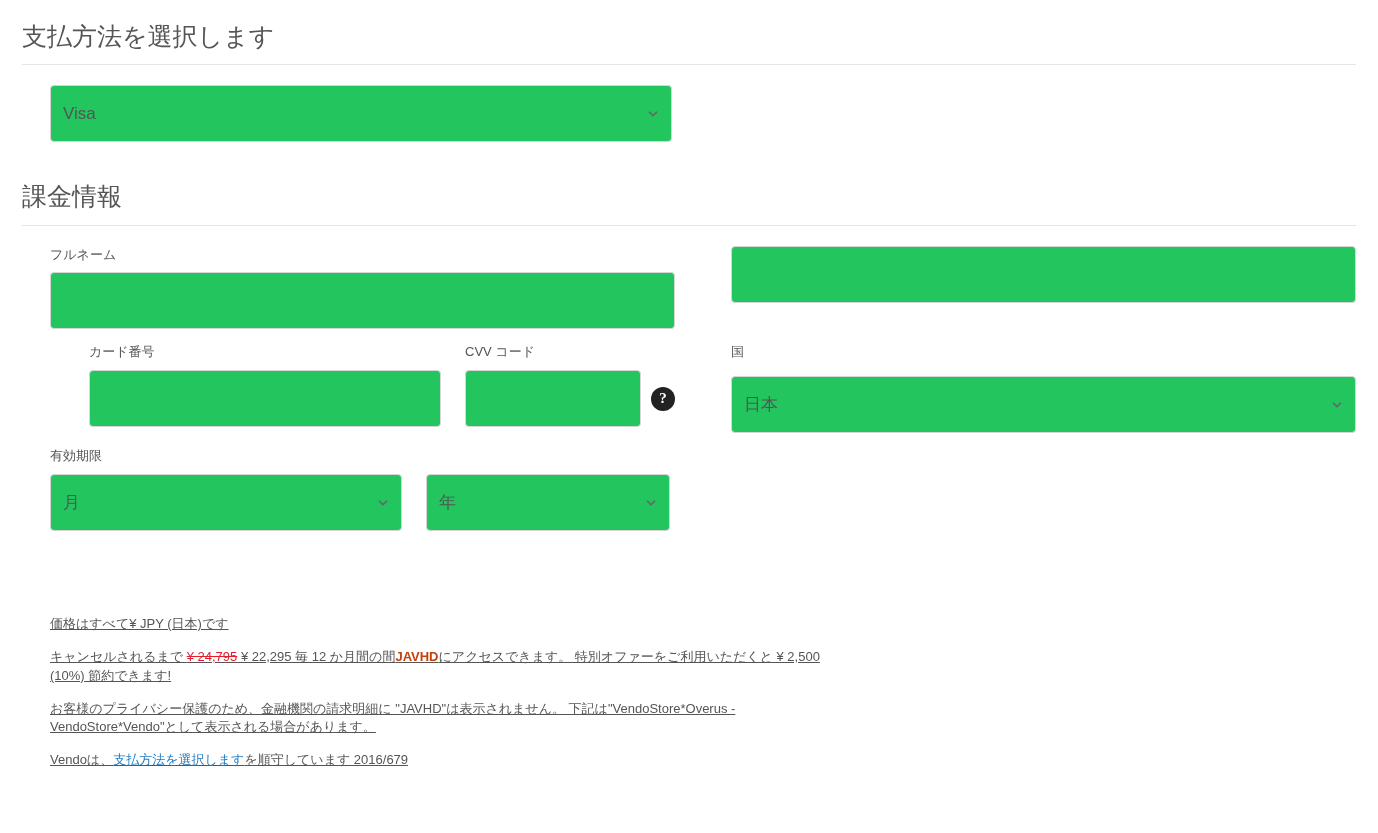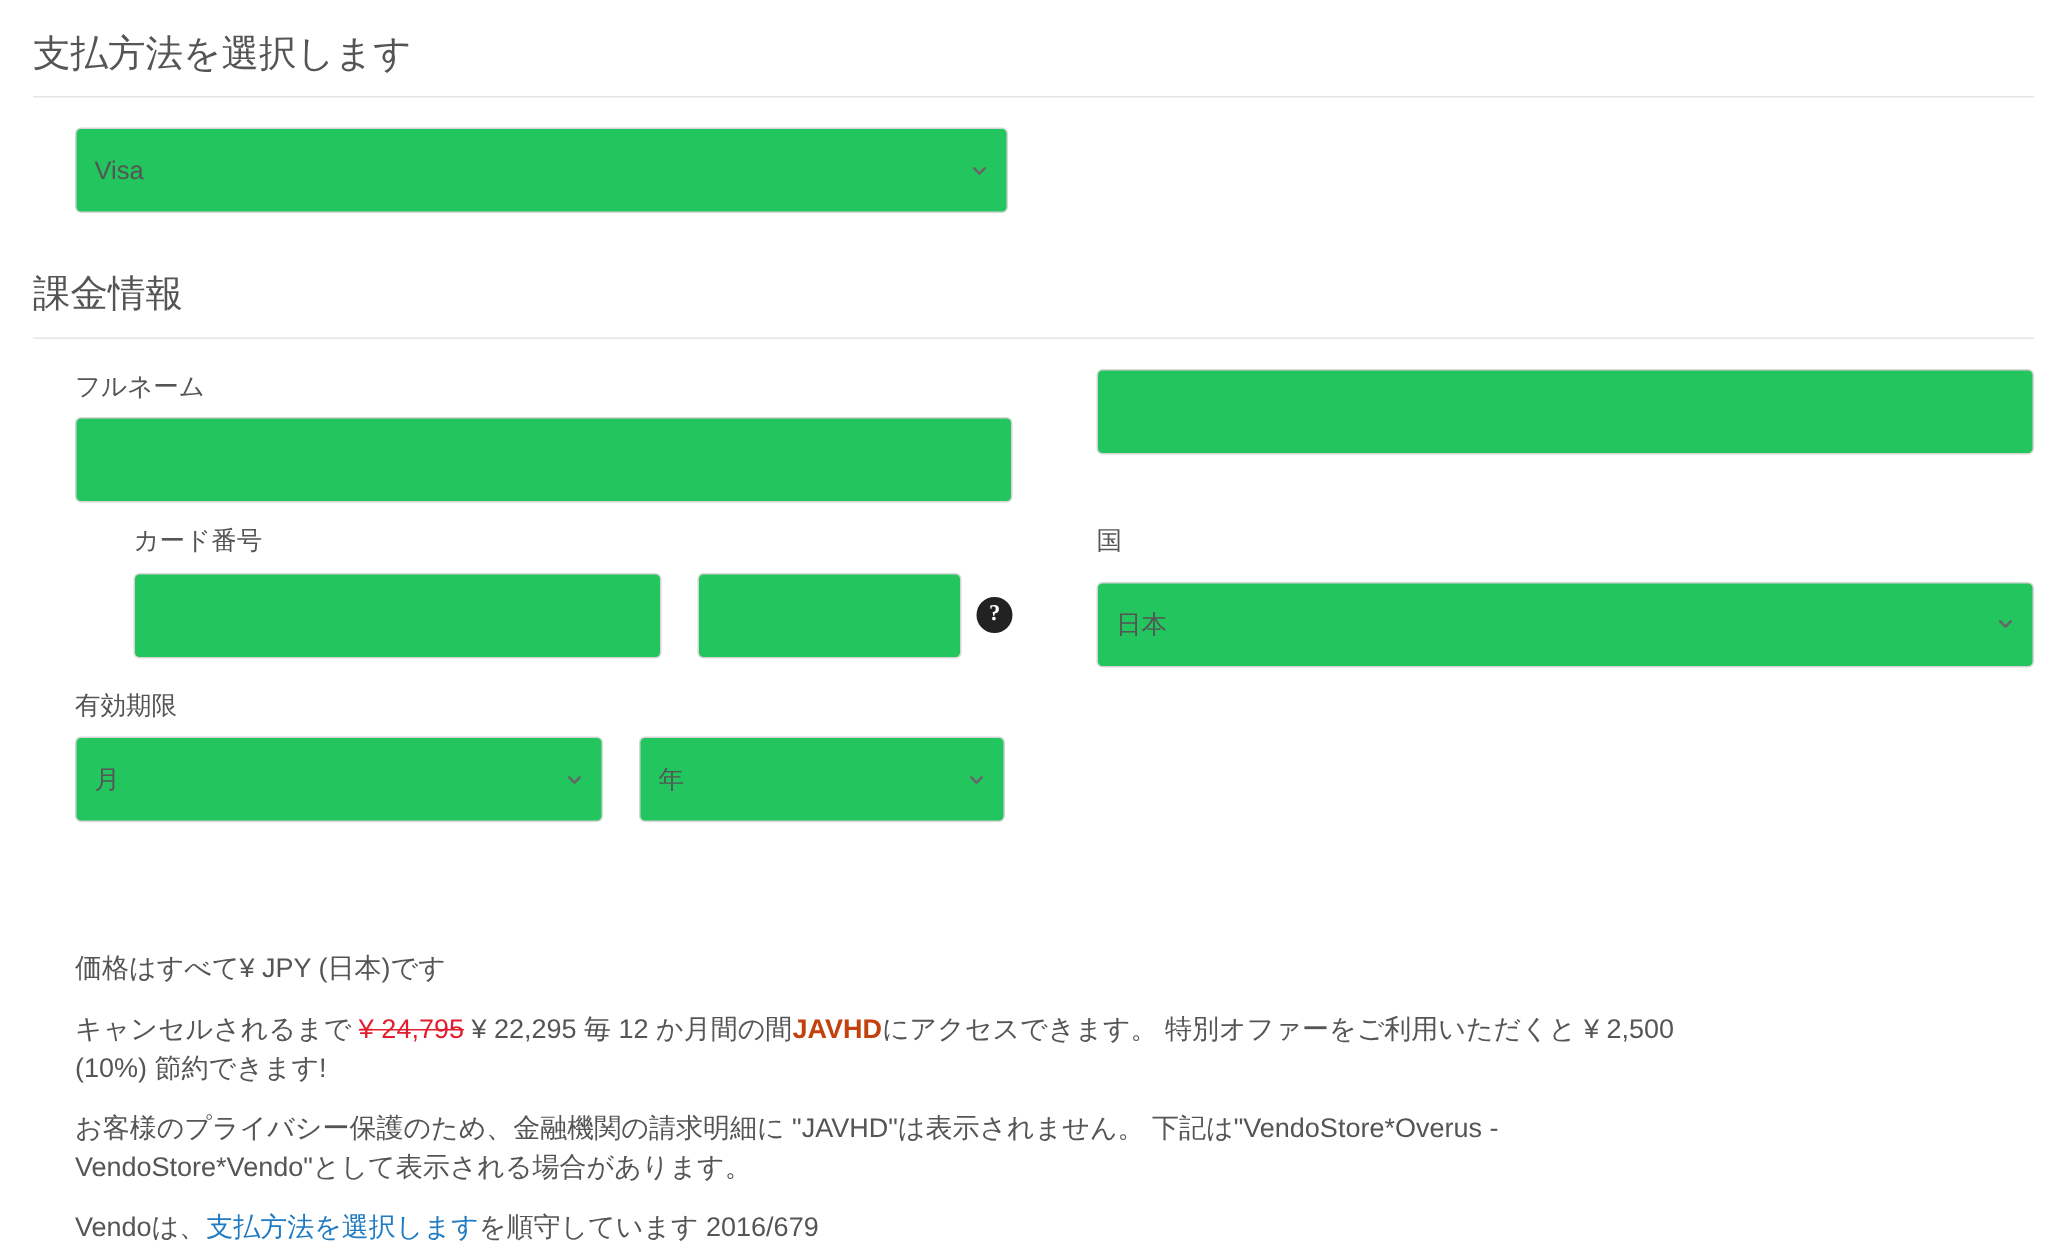--- a/index.html
+++ b/index.html
@@ -17,21 +17,21 @@
     color: #555;
     padding-bottom: 10px;
     border-bottom: 1px solid #e5e5e5;
     margin-bottom: 20px;
   }
   .indent { padding-left: 28px; }
   .row { display: flex; gap: 56px; margin-bottom: 14px; }
   .col { flex: 1 1 0; }
   .subrow { display: flex; gap: 24px; align-items: flex-end; margin-left: 39px; }
   .field { display: flex; flex-direction: column; gap: 8px; }
-  .label { font-size: 17px; color: #555; }
+  .label { font-size: 13px; color: #555; }
   .control, select, input[type="text"] {
     width: 100%;
     height: 57px;
     background: #22c55e;
     border: 1px solid #d6d6d6;
     border-radius: 4px;
     padding: 0 12px;
     font-size: 17px;
     color: #555;
     appearance: none;
@@ -52,21 +52,21 @@
     width: 24px; height: 24px; flex: 0 0 24px;
     border-radius: 50%; background: #222; color: #fff;
     display: flex; align-items: center; justify-content: center;
     font-weight: 700; font-size: 15px; font-family: Georgia, serif;
   }
   .exp-row { display:flex; gap:24px; }
   .exp-row .select-wrap { width: 352px; }
   .exp-row .select-wrap.year { width: 244px; }
   .payment-select { width: 622px; }
   .spacer { height: 70px; }
-  .fineprint { padding-left: 28px; padding-right: 28px; color: #555; font-size: 18px; }
+  .fineprint { padding-left: 28px; padding-right: 28px; color: #555; font-size: 13px; text-decoration: underline; }
   .fineprint p { margin-bottom: 14px; }
   .strike-red { color: #e11d2e; text-decoration: line-through; font-weight: 500; }
   .bold { font-weight: 700; color:#c2410c;}
   a.link { color: #1f7bc2; text-decoration: none; }
   .country-wrap { margin-top: 6px; }
 </style>
 </head>
 <body>
 
 <h2 class="section-title">支払方法を選択します</h2>
@@ -99,20 +99,21 @@
   </div>
 
   <div class="row">
     <div class="col">
       <div class="subrow card-row">
         <div class="field cardnum">
           <span class="label">カード番号</span>
           <input type="text" style="">
         </div>
         <div class="field cvvcol">
+          <span class="label">CVV コード</span>
           <div class="cvv-inner">
             <input type="text" style="">
             <span class="help-icon">?</span>
           </div>
         </div>
       </div>
     </div>
     <div class="col field">
       <span class="label">国</span>
       <div class="select-wrap country-wrap">

